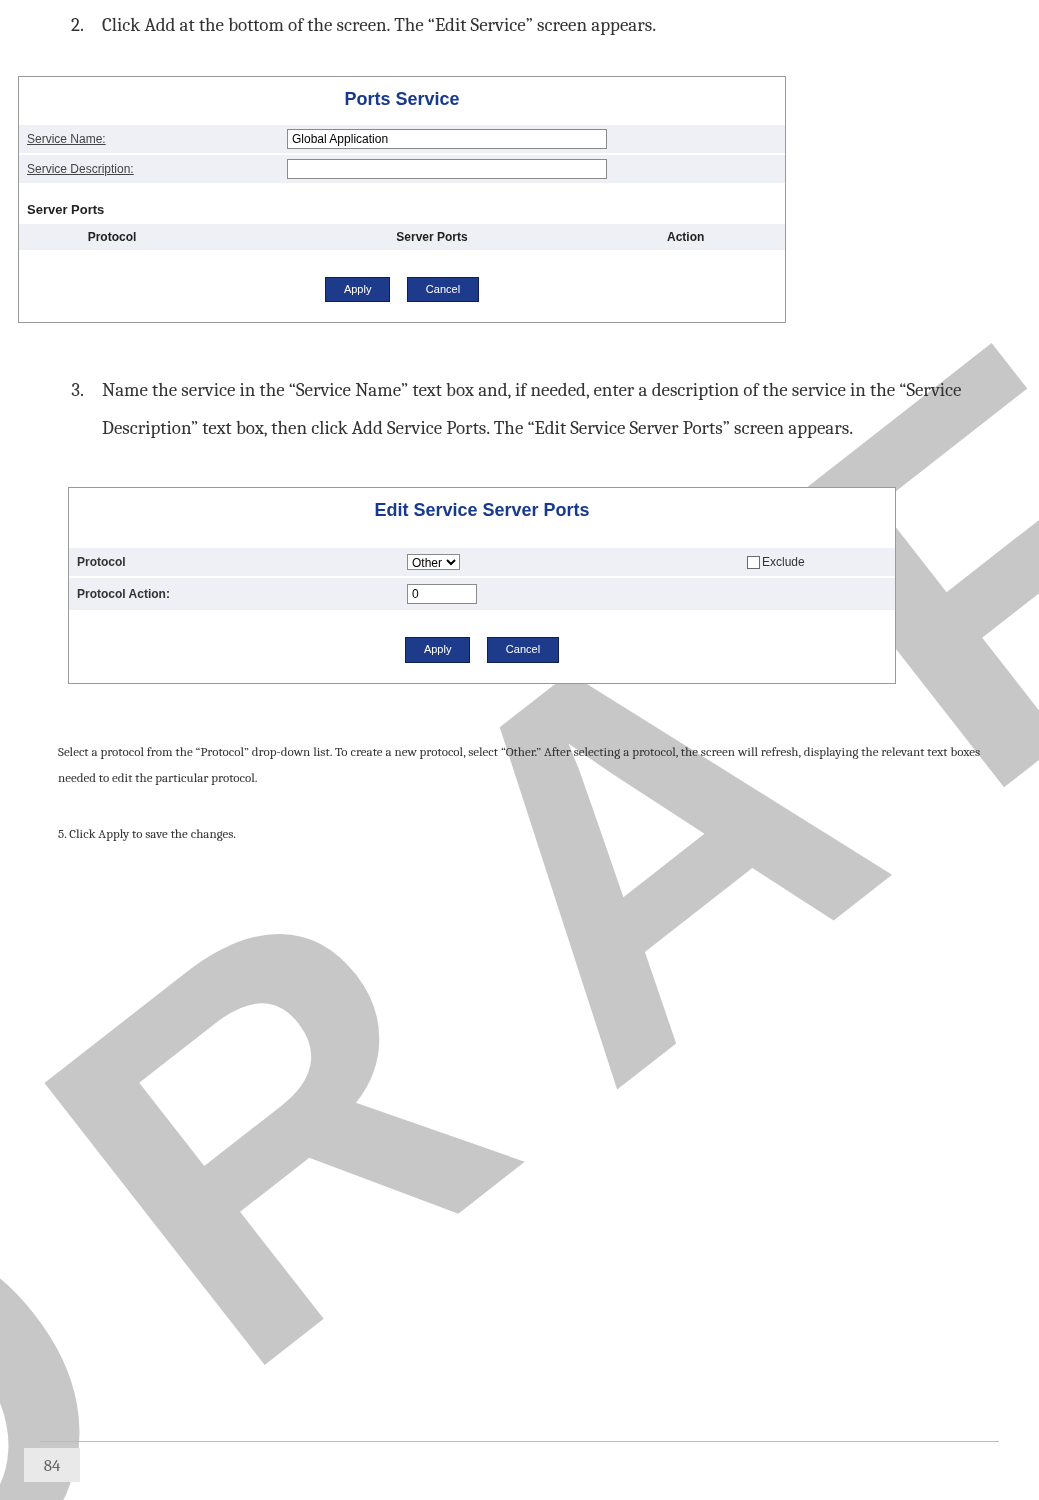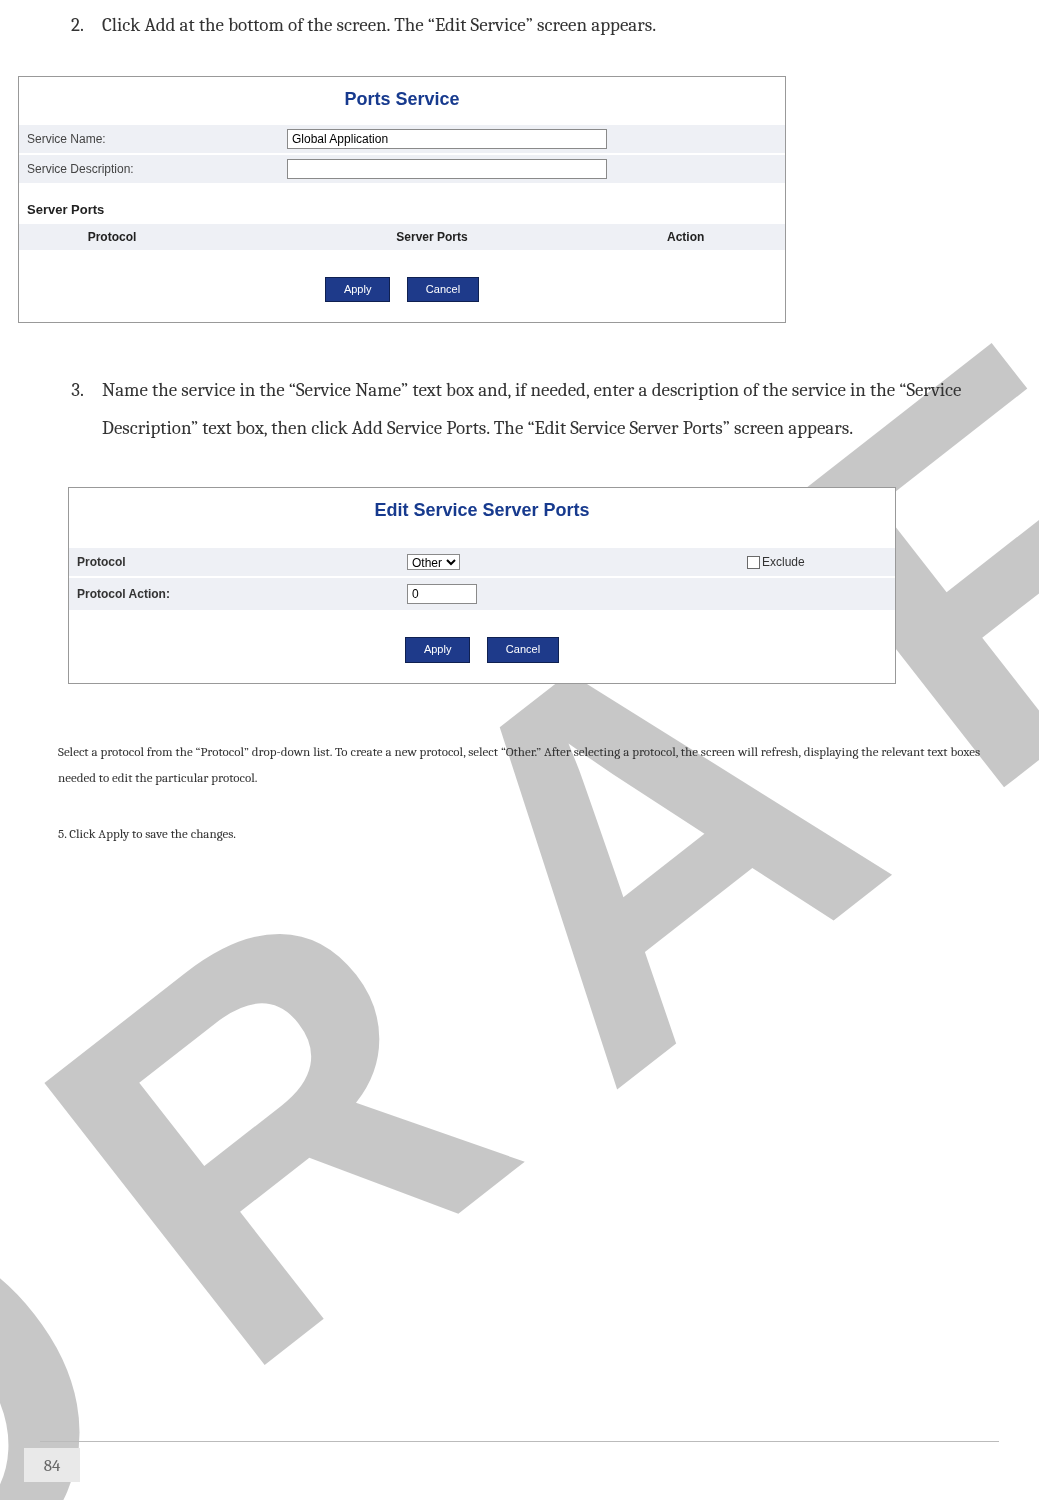--- a/index.html
+++ b/index.html
@@ -78,21 +78,21 @@
   .form-row {
     display: flex;
     align-items: center;
     background: #eef0f5;
     border-top: 1px solid #fff;
     border-bottom: 1px solid #fff;
     padding: 4px 8px;
     font-size: 12px;
     color: #444;
   }
-  .form-row .lbl { width: 260px; flex: none; }
+  .form-row .lbl { width: 260px; flex: none; text-decoration: underline; }
   .form-row .ctl { flex: 1; }
 
   .txtbox {
     border: 1px solid #8a8a8a;
     background: #fff;
     height: 20px;
     line-height: 20px;
     padding: 0 4px;
     font-family: Verdana, Arial, sans-serif;
     font-size: 12px;

